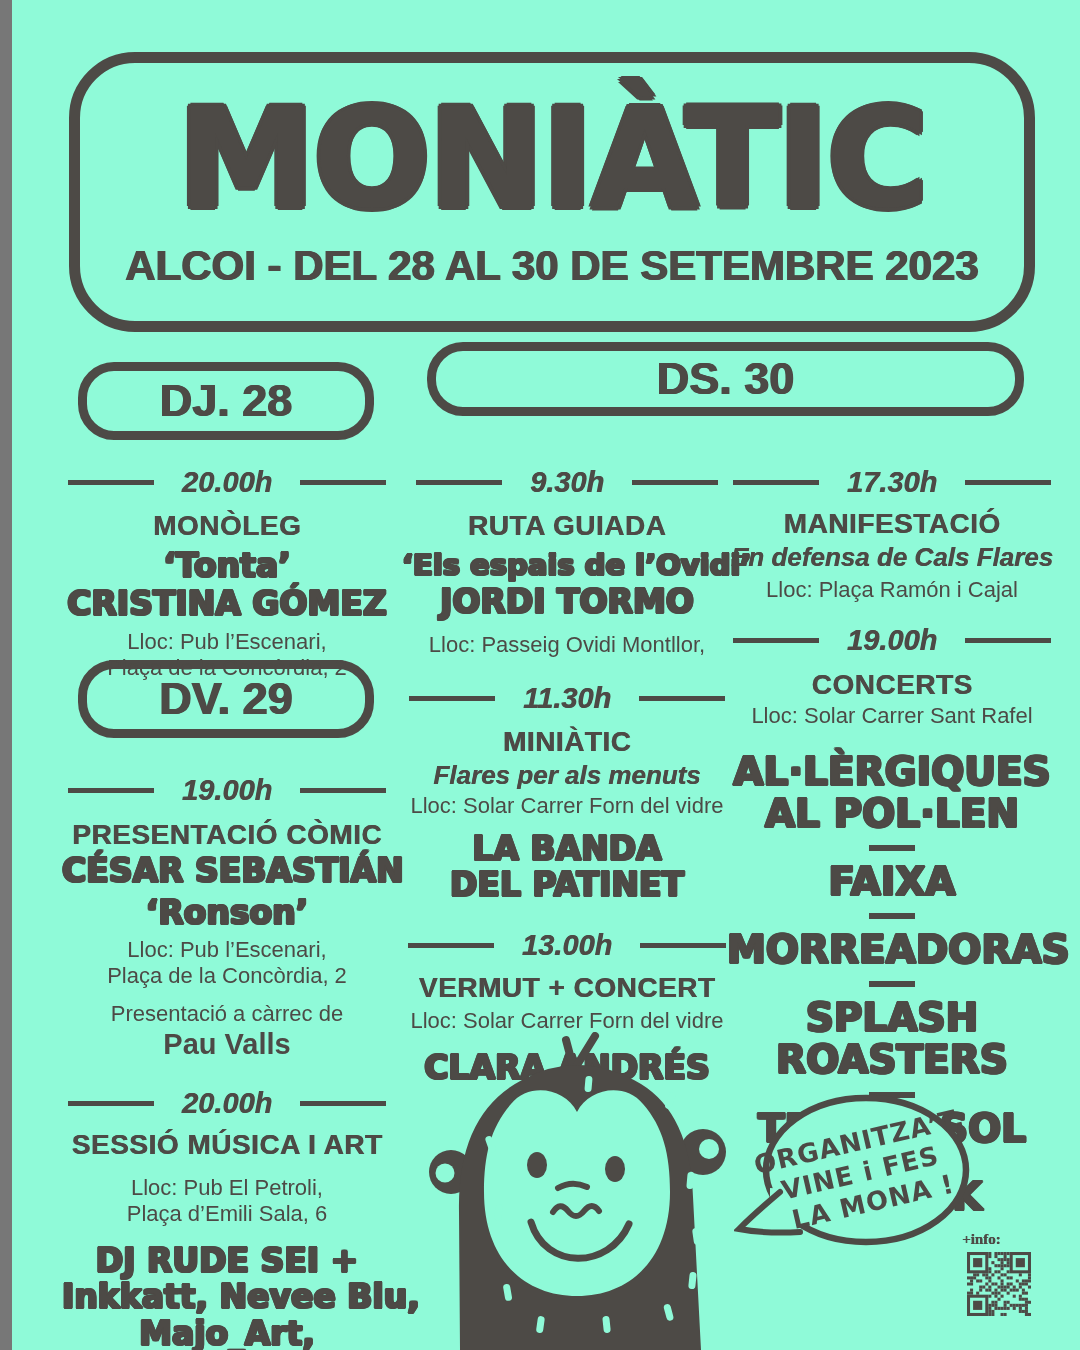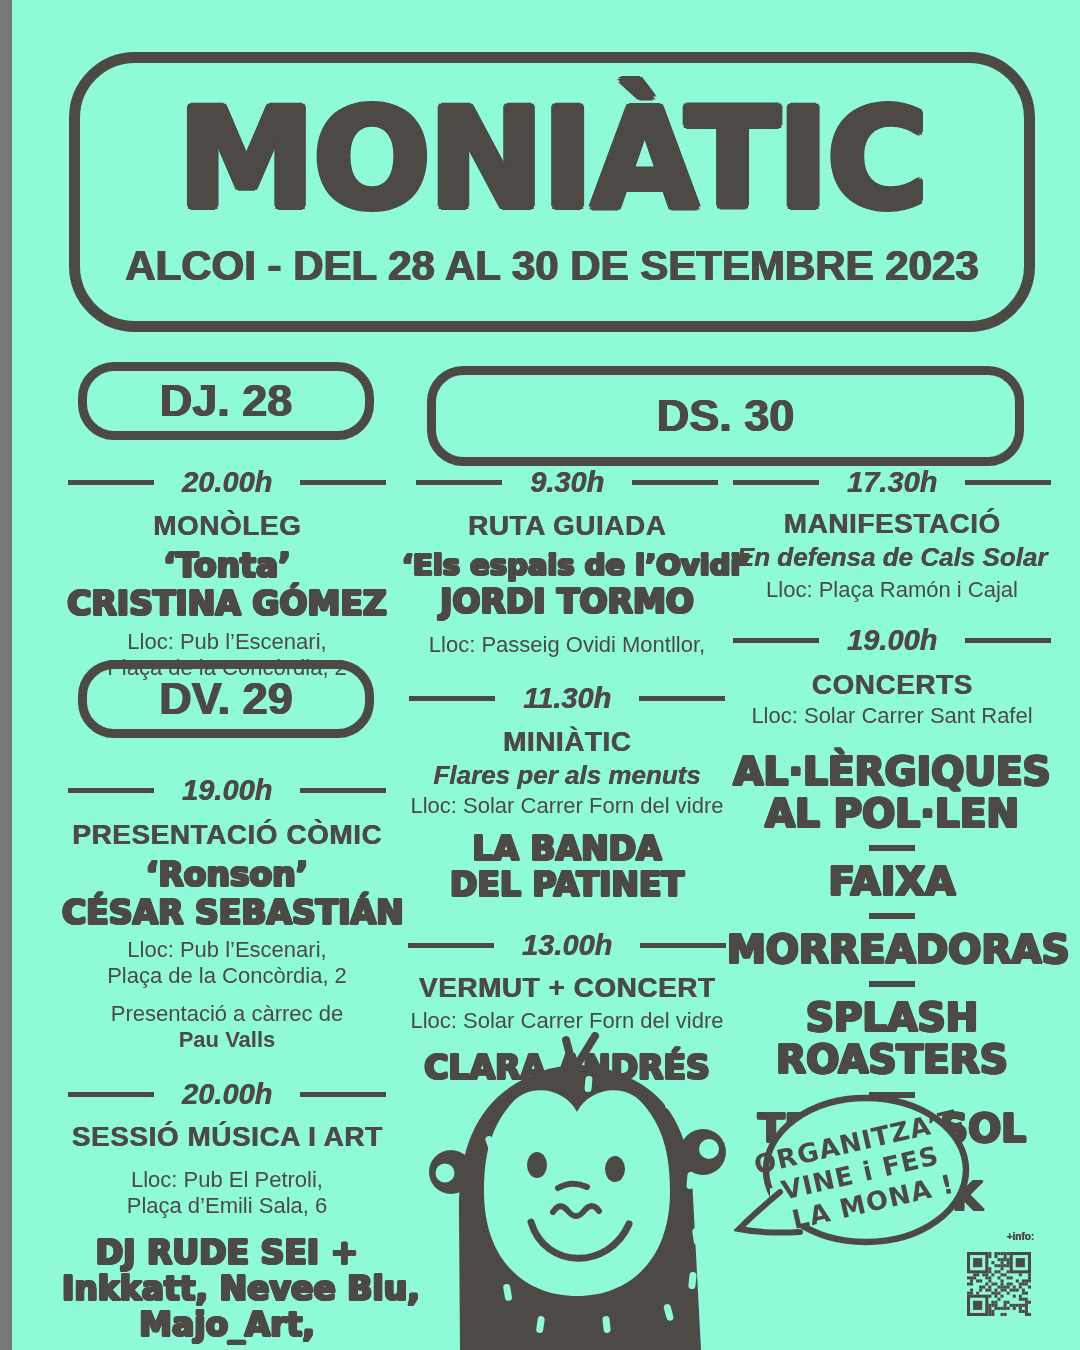--- a/index.html
+++ b/index.html
@@ -38,21 +38,21 @@
   
   .day-box{
     position:absolute;box-sizing:border-box;
     border:9px solid var(--ink);border-radius:36px;
     display:flex;align-items:center;justify-content:center;
     font-weight:700;font-size:45px;
     text-shadow:0.8px 0 currentColor,-0.8px 0 currentColor;
   }
   #box-dj28{left:66px;top:362px;width:296px;height:78px;}
   #box-dv29{left:66px;top:660px;width:296px;height:78px;}
-  #box-ds30{left:415px;top:366px;width:597px;height:100px;}
+  #box-ds30{left:415px;top:342px;width:597px;height:74px;}
   
   .col{position:absolute;width:330px;text-align:center;}
   #col-left{left:50px;top:458px;}
   #col-mid{left:390px;top:458px;}
   #col-right{left:715px;top:458px;}
   .time-row{display:flex;align-items:center;justify-content:center;height:36px;gap:12px;}
   .time-line{width:86px;height:5px;background:var(--ink);margin:0 16px;flex:none;}
   .time-text{
     font-weight:700;font-style:italic;font-size:29px;
     text-shadow:0.6px 0 currentColor;
@@ -60,21 +60,21 @@
   .category{
     font-weight:700;font-size:28px;letter-spacing:0.5px;
     text-shadow:0.6px 0 currentColor;
     white-space:nowrap;
   }
   .italic-sub{
     font-weight:700;font-style:italic;font-size:26px;
     text-shadow:0.4px 0 currentColor;white-space:nowrap;
   }
   .loc{font-size:22px;line-height:1.18;white-space:nowrap;}
-  .loc-bold{font-size:22px;font-weight:700;line-height:1.18;}
+  .loc-bold{font-size:29px;font-weight:700;line-height:1.18;}
   .loc-italic{font-style:italic;}
   .bubble{
     font-family:"DejaVu Sans", sans-serif;
     font-weight:800;white-space:nowrap;line-height:1.1;
     text-shadow:
       1.4px 0 currentColor,-1.4px 0 currentColor,0 1.4px currentColor,0 -1.4px currentColor,
       1px 1px currentColor,-1px 1px currentColor,1px -1px currentColor,-1px -1px currentColor;
   }
   .bubble-lg{font-size:33px;}
   .bubble-md{font-size:29px;}
@@ -84,22 +84,23 @@
   .mt2{margin-top:2px;}.mt4{margin-top:4px;}.mt6{margin-top:6px;}
   .mt8{margin-top:8px;}.mt10{margin-top:10px;}.mt12{margin-top:12px;}
   .mt14{margin-top:14px;}.mt16{margin-top:16px;}
   .mt20{margin-top:20px;}.mt22{margin-top:22px;}.mt24{margin-top:24px;}
   .mt92{margin-top:92px;}
   
   .monkey-svg{position:absolute;left:415px;top:1032px;width:300px;height:318px;}
   .bubble-svg{position:absolute;left:722px;top:1086px;width:258px;height:178px;}
   .info-label{
     position:absolute;left:950px;top:1231px;width:72px;
-    font-weight:700;font-size:10px;text-align:right;
+    font-weight:700;font-size:15px;text-align:left;
     text-shadow:0.4px 0 currentColor;
+    font-family:Liberation Serif, serif;
   }
   .qr-svg{position:absolute;left:955px;top:1252px;width:64px;height:64px;}
 </style>
 </head>
 <body>
 
 <div class="poster">
 
   <div class="header-box">
     <div class="poster-title">MONIÀTIC</div>
@@ -121,22 +122,22 @@
     <div class="bubble bubble-lg mt2">CRISTINA GÓMEZ</div>
     <div class="loc mt6">Lloc: Pub l’Escenari,</div>
     <div class="loc">Plaça de la Concòrdia, 2</div>
 
     <div class="time-row mt92">
       <span class="time-line"></span>
       <span class="time-text">19.00h</span>
       <span class="time-line"></span>
     </div>
     <div class="category mt10">PRESENTACIÓ CÒMIC</div>
+    <div class="bubble bubble-lg mt2">CÉSAR SEBASTIÁN</div>
     <div class="bubble bubble-lg mt6">‘Ronson’</div>
-    <div class="bubble bubble-lg mt2">CÉSAR SEBASTIÁN</div>
     <div class="loc mt6">Lloc: Pub l’Escenari,</div>
     <div class="loc">Plaça de la Concòrdia, 2</div>
     <div class="loc mt12">Presentació a càrrec de</div>
     <div class="loc-bold">Pau Valls</div>
 
     <div class="time-row mt24">
       <span class="time-line"></span>
       <span class="time-text">20.00h</span>
       <span class="time-line"></span>
     </div>
@@ -181,21 +182,21 @@
     <div class="bubble bubble-lg mt16">CLARA ANDRÉS</div>
   </div>
 
   <div class="col" id="col-right">
     <div class="time-row mt6">
       <span class="time-line"></span>
       <span class="time-text">17.30h</span>
       <span class="time-line"></span>
     </div>
     <div class="category mt8">MANIFESTACIÓ</div>
-    <div class="italic-sub mt2">En defensa de Cals Solar</div>
+    <div class="italic-sub mt2">En defensa de Cals Flares</div>
     <div class="loc mt4">Lloc: Plaça Ramón i Cajal</div>
 
     <div class="time-row mt20">
       <span class="time-line"></span>
       <span class="time-text">19.00h</span>
       <span class="time-line"></span>
     </div>
     <div class="category mt10">CONCERTS</div>
     <div class="loc mt2">Lloc: Solar Carrer Sant Rafel</div>
 

